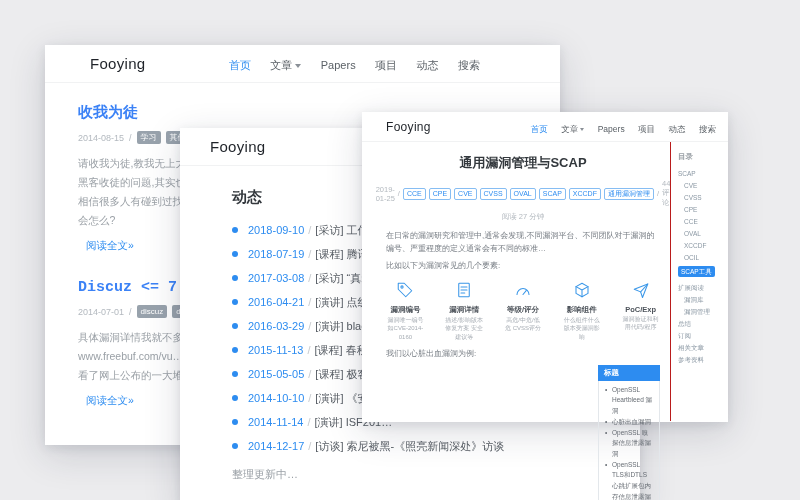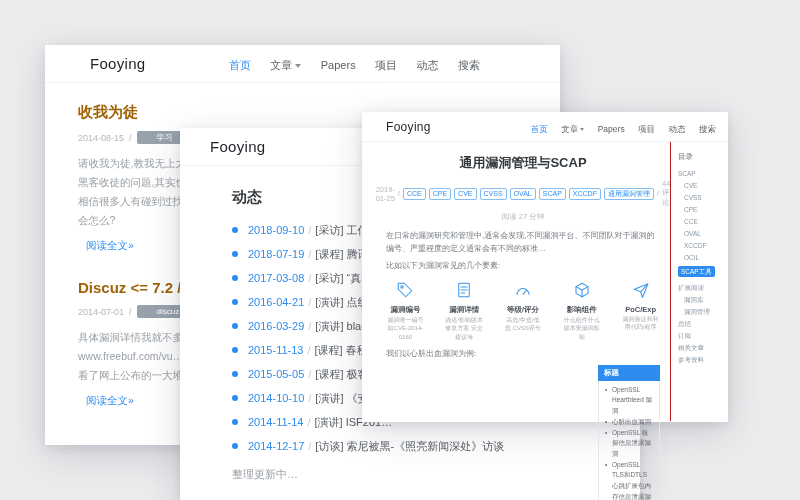--- a/index.html
+++ b/index.html
@@ -15,23 +15,23 @@
   .topnav a.active { color:#2d8cf0; }
   .caret { display:inline-block; width:0; height:0; border-left:3px solid transparent; border-right:3px solid transparent; border-top:4px solid #8a9097; margin-left:3px; vertical-align:middle; }
 
   
   .card-blog { left:45px; top:45px; width:515px; height:400px; z-index:1; }
   .card-blog .hd { height:38px; padding:0 80px 0 45px; }
   .card-blog .brand { font-size:15px; }
   .card-blog .topnav a { font-size:11px; margin-left:15px; }
   .blog-body { padding:20px 0 0 33px; }
   .post { margin-bottom:26px; }
-  .post-title { font-size:15px; color:#a16207; font-weight:bold; margin-bottom:9px; white-space:nowrap; }
+  .post-title { font-size:15px; color:#3b82f6; font-weight:bold; margin-bottom:9px; white-space:nowrap;font-family:Liberation Mono, monospace; }
   .post-meta { display:flex; align-items:center; gap:5px; font-size:9px; color:#b3b9bf; margin-bottom:10px; }
-  .tag { background:#98a2ac; color:#fff; font-size:8px; padding:1px 20px; border-radius:2px; line-height:11px; }
+  .tag { background:#98a2ac; color:#fff; font-size:8px; padding:1px 4px; border-radius:2px; line-height:11px; }
   .excerpt p { font-size:10.5px; color:#9aa0a6; line-height:19px; white-space:nowrap; }
   .read-more { display:inline-block; margin-top:9px; font-size:10.5px; color:#2d8cf0; text-decoration:none; cursor:pointer;padding-left:8px; }
 
   
   .card-timeline { left:180px; top:128px; width:460px; height:380px; z-index:2; }
   .card-timeline .hd { height:38px; padding:0 30px; justify-content:flex-start; }
   .card-timeline .brand { font-size:15px; }
   .tl-body { padding:22px 0 0 52px; }
   .tl-heading { font-size:15px; color:#33383d; font-weight:bold; margin-bottom:16px; }
   .tl-list { list-style:none; }

